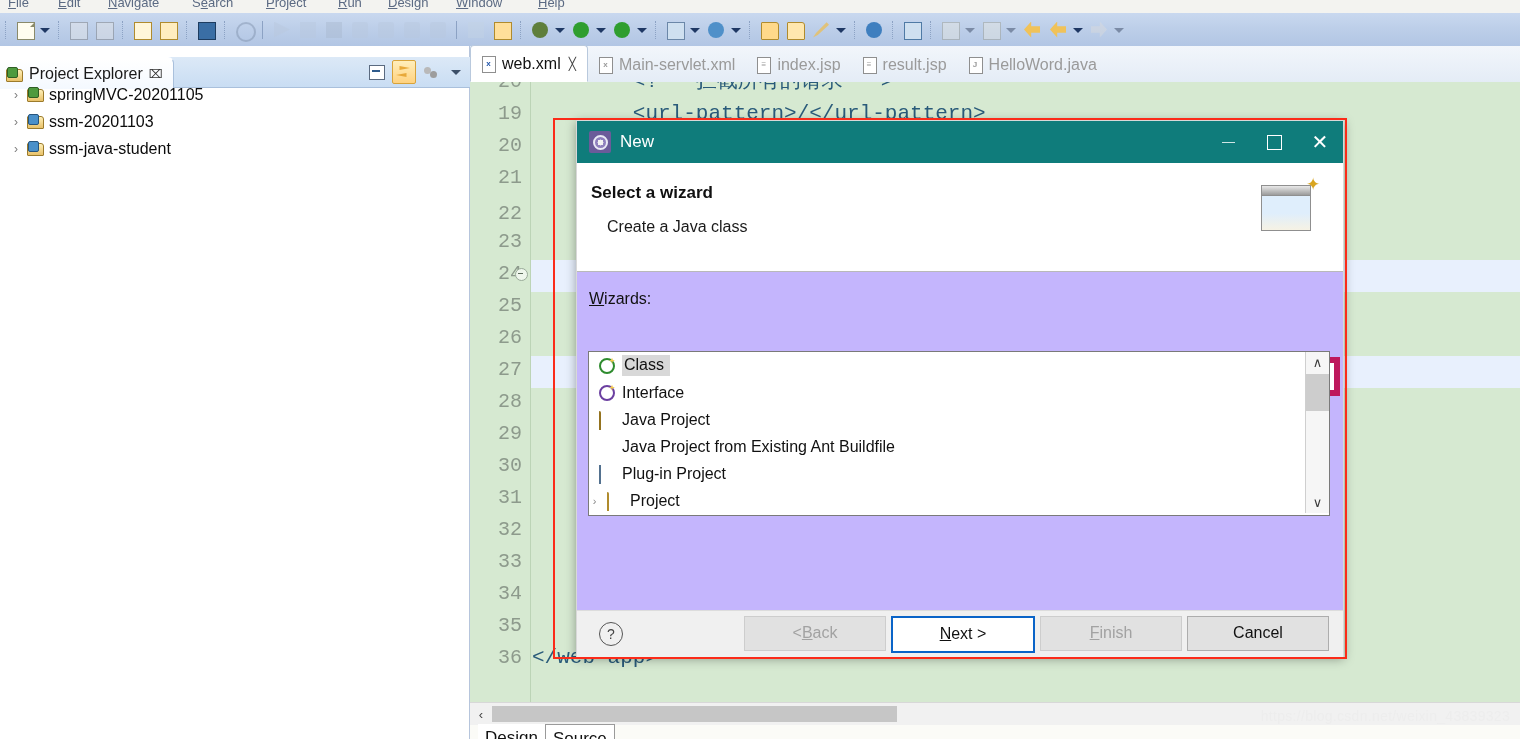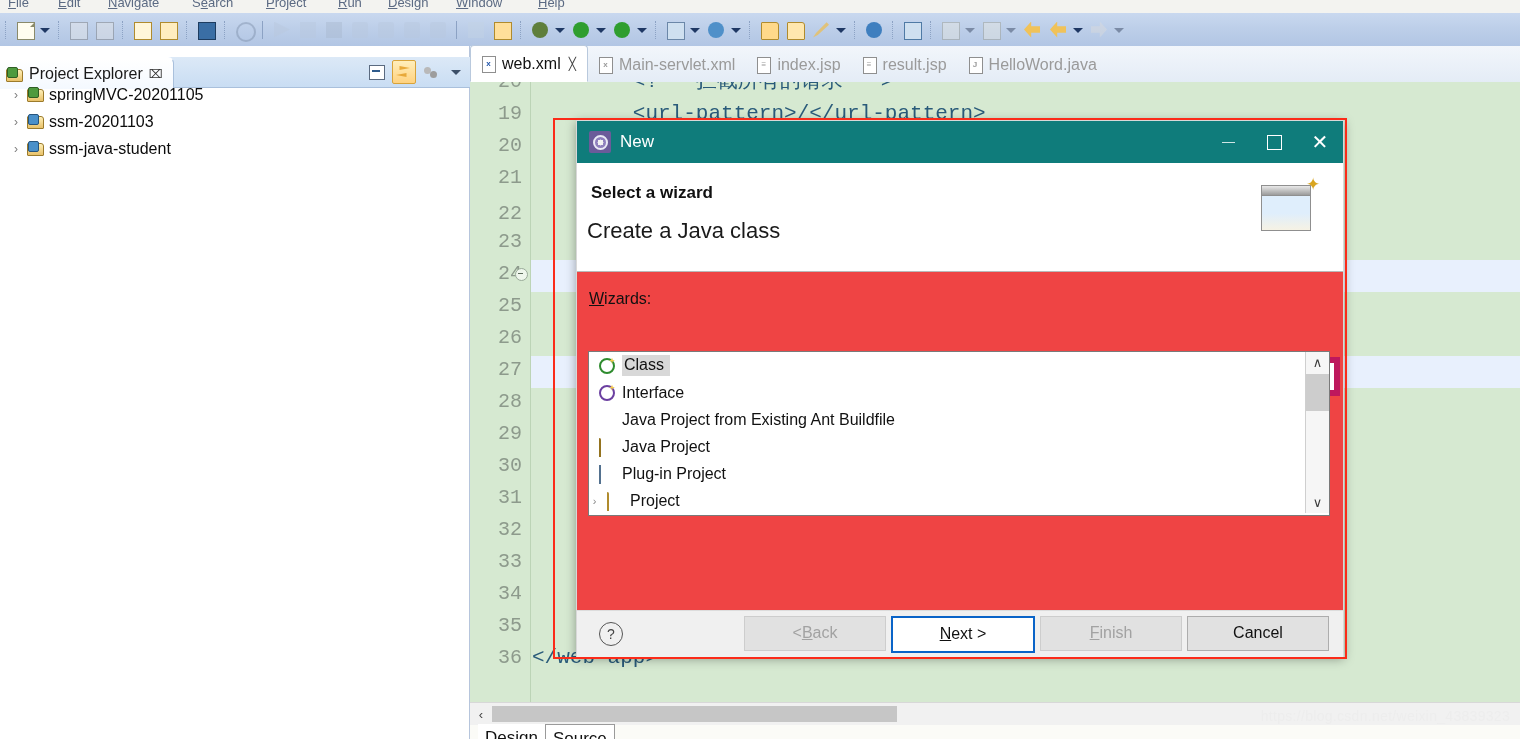--- a/index.html
+++ b/index.html
@@ -233,39 +233,39 @@
   .wb .max{width:13px;height:13px;border:1.5px solid #ffffff;}
   .wb .cls{color:#ffffff;font-size:20px;line-height:20px;}
 
   .dlg-head{
     background:#ffffff;height:108px;position:relative;
     border-bottom:1px solid #b9b9b9;
   }
   .dlg-h1{
     position:absolute;left:14px;top:20px;font-size:17px;font-weight:bold;color:#111;
   }
-  .dlg-h2{position:absolute;left:10px;top:55px;font-size:22px;color:#1a1a1a;}
+  .dlg-h2{position:absolute;left:30px;top:55px;font-size:16px;color:#1a1a1a;}
   .wizimg{
     position:absolute;right:20px;top:14px;width:62px;height:58px;
   }
   .wizimg .win{
     position:absolute;left:0;top:8px;width:48px;height:44px;
     background:linear-gradient(to bottom,#dfeefc 0 62%,#f6f2e4 100%);
     border:1px solid #8f8f8f;
   }
   .wizimg .bar{
     position:absolute;left:0;top:8px;width:48px;height:9px;
     background:linear-gradient(to bottom,#e9e9e9,#9b9b9b);border:1px solid #8f8f8f;
   }
   .wizimg .spark{
     position:absolute;right:2px;top:0;width:16px;height:16px;
     color:#d9a520;font-size:17px;line-height:16px;text-align:center;
   }
 
-  .dlg-body{position:relative;height:338px;background:#ef4444;}
+  .dlg-body{position:relative;height:338px;background:#c4b5fd;}
   .lbl-wizards{
     position:absolute;left:12px;top:18px;font-size:16px;color:#111;
   }
   .lbl-wizards u{text-decoration:underline;}
   .filterbox{
     position:absolute;left:11px;top:45px;width:740px;height:27px;
     background:#ffffff;border:6px solid #be185d;display:flex;align-items:flex-end;margin-top:40px;
   }
   .filtersel{
     background:#0a64c8;color:#ffffff;font-size:16px;padding:1px 1px 1px 2px;
@@ -678,26 +678,26 @@
       <div class="listbox">
         <div class="li sel">
           <span class="ic ic-class"></span>
           <span class="lbl">Class</span>
         </div>
         <div class="li">
           <span class="ic ic-iface"></span>
           <span class="lbl">Interface</span>
         </div>
         <div class="li">
+          <span class="ic"><span class="ic-jproj"></span></span>
+          <span class="lbl">Java Project</span>
+        </div>
+        <div class="li">
           <span class="ic"><span class="ic-ant"></span></span>
           <span class="lbl">Java Project from Existing Ant Buildfile</span>
-        </div>
-        <div class="li">
-          <span class="ic"><span class="ic-jproj"></span></span>
-          <span class="lbl">Java Project</span>
         </div>
         <div class="li">
           <span class="ic"><span class="ic-plugin"></span></span>
           <span class="lbl">Plug-in Project</span>
         </div>
         <div class="li" style="padding-left:0;">
           <span class="arrow">›</span>
           <span class="ic"><span class="ic-folder"></span></span>
           <span class="lbl">Project</span>
         </div>

